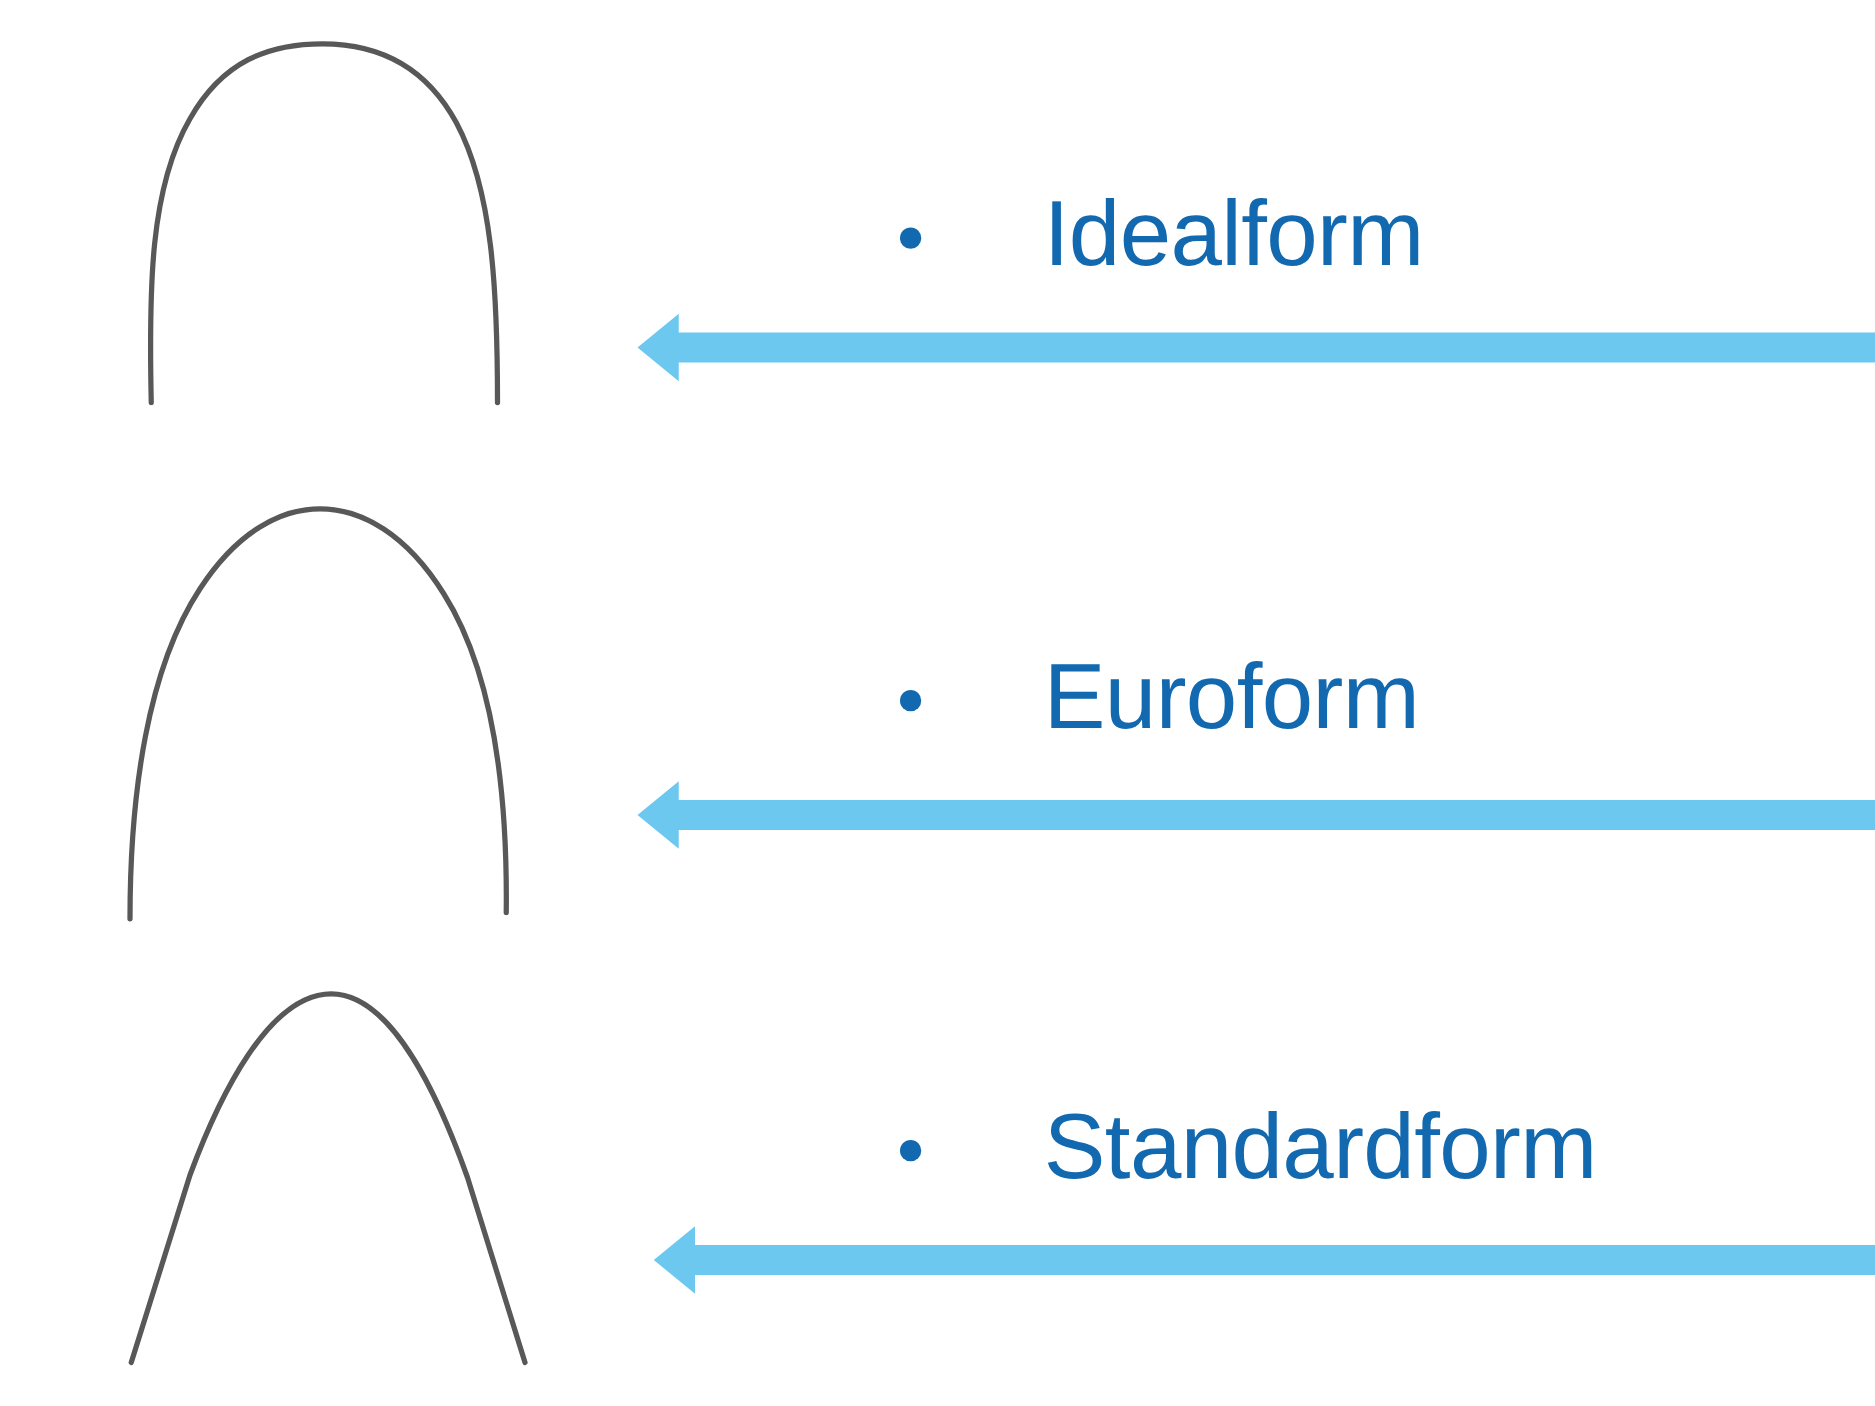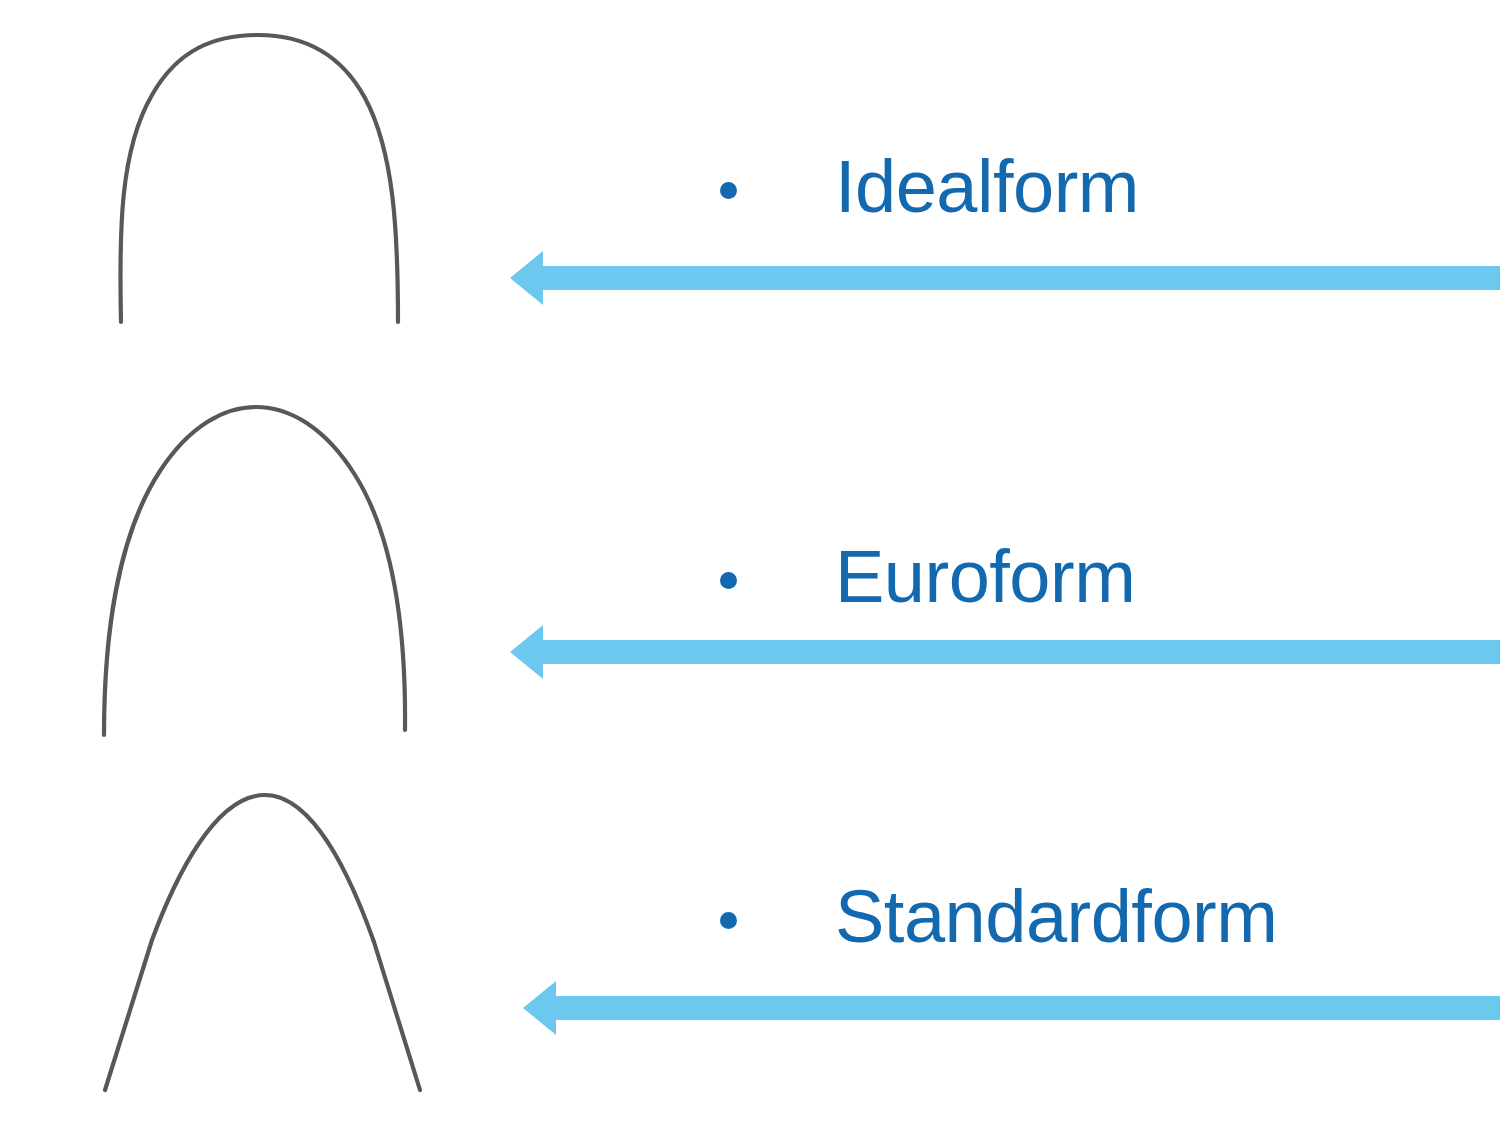--- a/index.html
+++ b/index.html
@@ -52,21 +52,21 @@
 
   
   .bullet-row {
     position: absolute;
     left: 720px;
     display: flex;
     align-items: center;
     height: 90px;
   }
   #bullet-row-1 { top: 142px; }
-  #bullet-row-2 { top: 532px; }
+  #bullet-row-2 { top: 512px; }
   #bullet-row-3 { top: 872px; text-align: right; }
 
   .bullet-dot {
     width: 17px;
     height: 17px;
     border-radius: 50%;
     background: #1269AF;
     flex: 0 0 auto;
     margin-top: 6px;
   }

